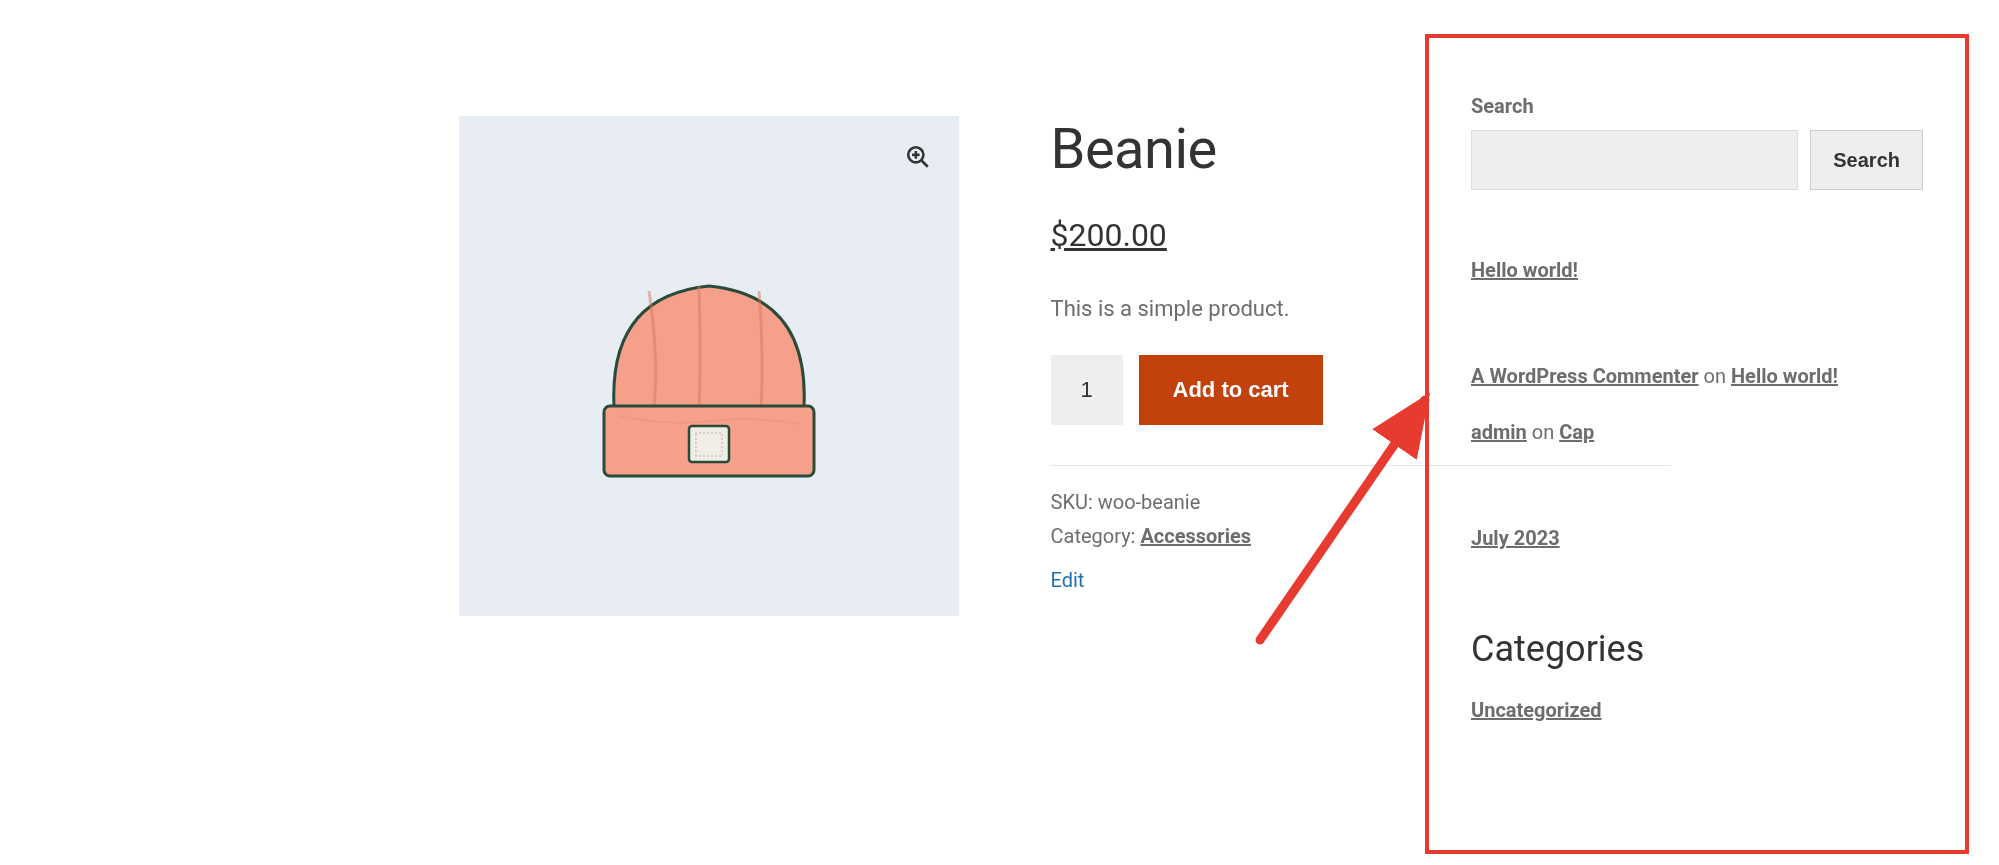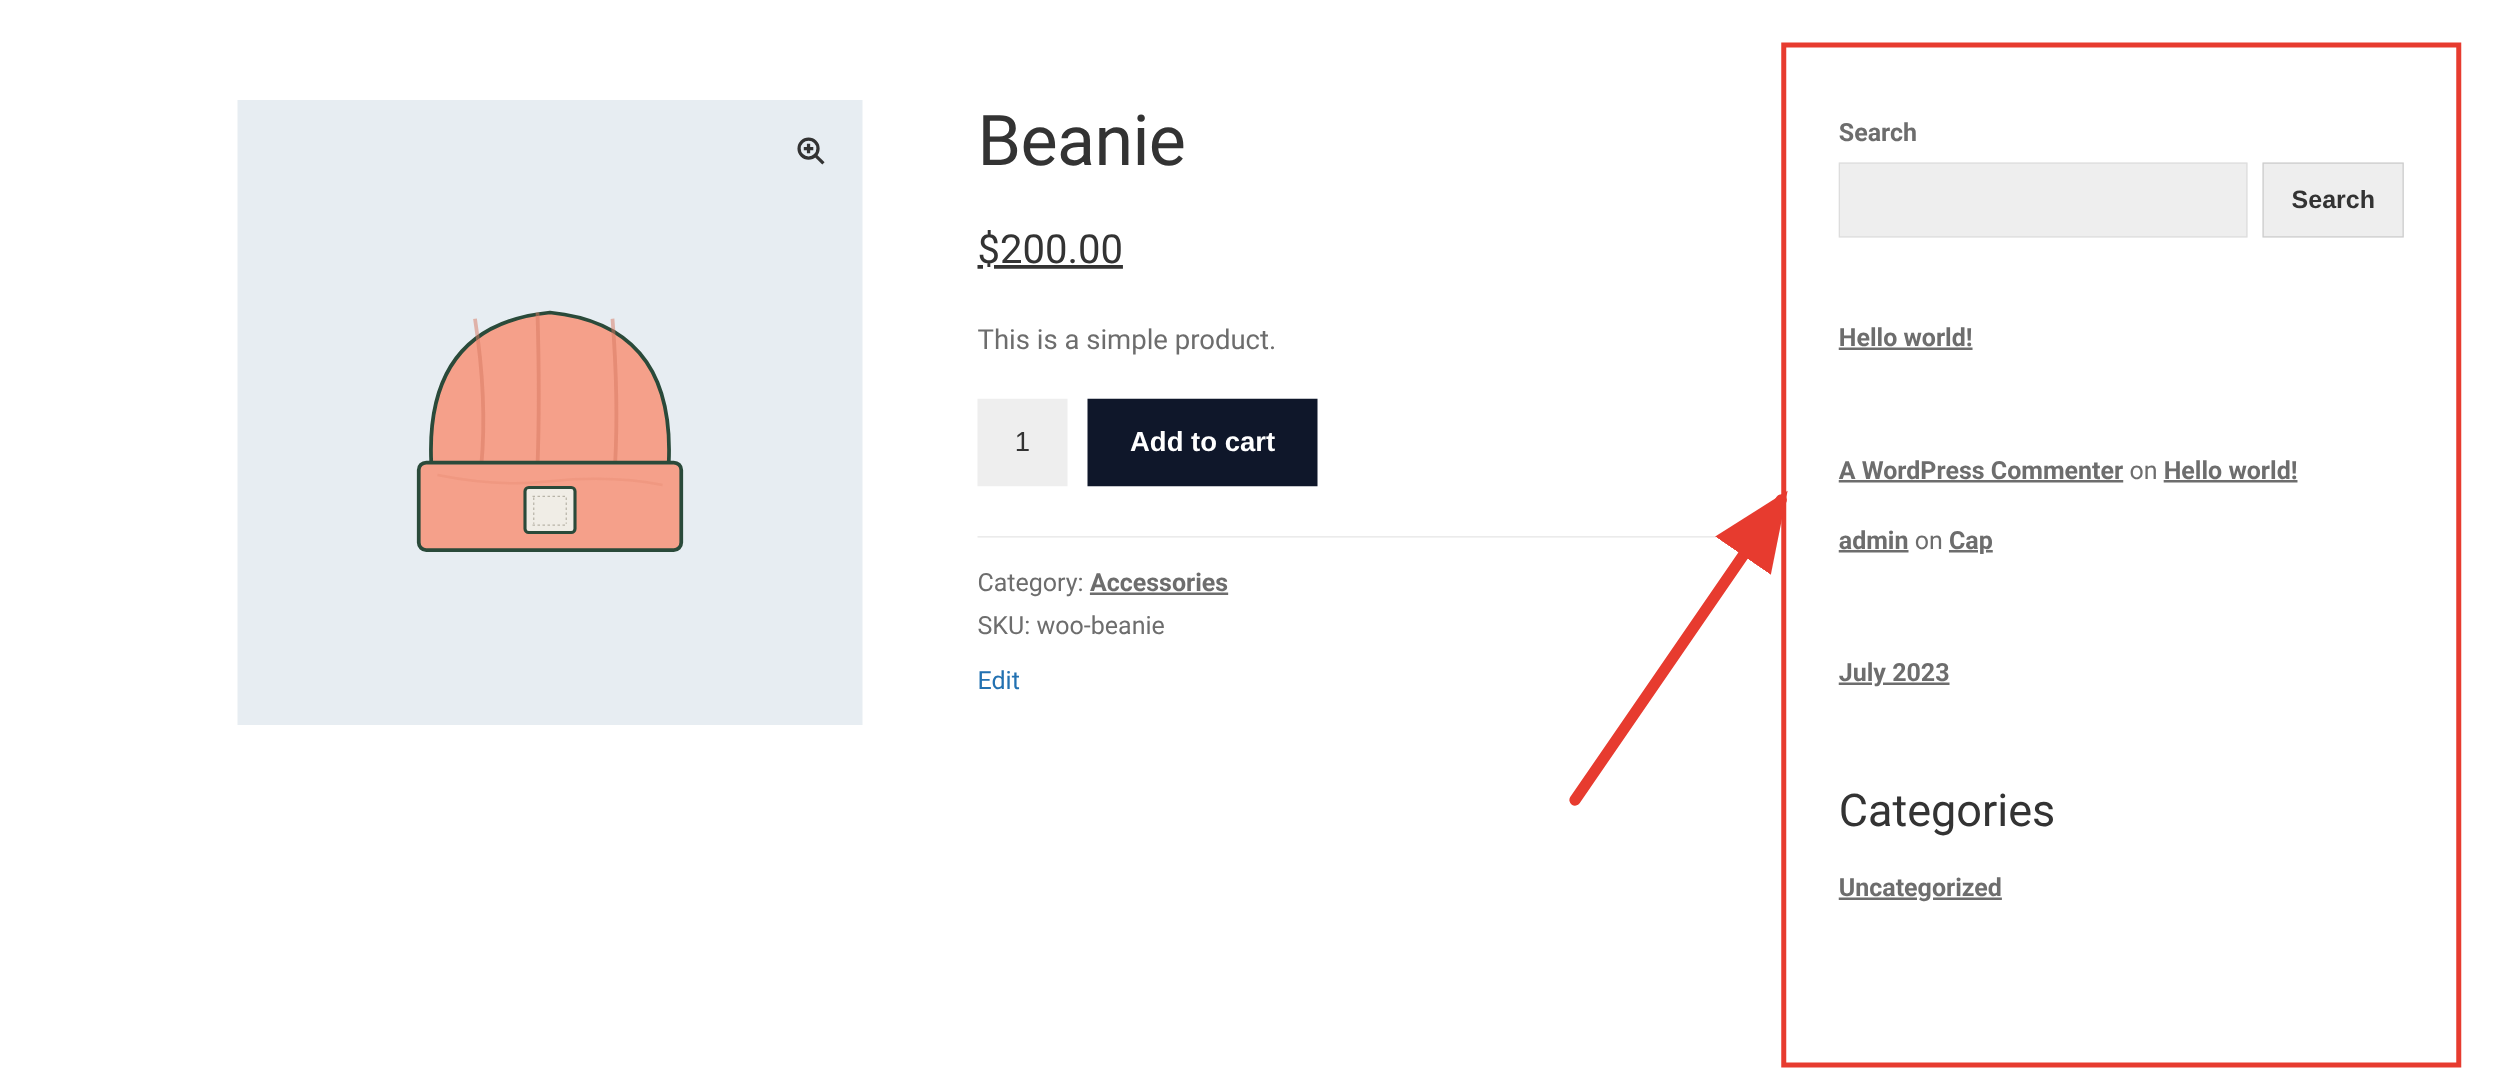--- a/index.html
+++ b/index.html
@@ -6,23 +6,24 @@
   body {
     font-family: -apple-system, BlinkMacSystemFont, "Segoe UI", Roboto, "Helvetica Neue", Arial, sans-serif;
     background: #fff;
     color: #333;
     width: 1999px;
     height: 865px;
     position: relative;
   }
   .page {
     display: flex;
-    padding: 80px 60px 20px 190px;
+    padding: 116px 60px 20px 190px;
     gap: 92px;
     align-items: flex-start;
+    justify-content: center;
   }
   
   .product-image-wrap {
     width: 500px;
     height: 500px;
     background: #e7edf2;
     position: relative;
     flex-shrink: 0;
     display:flex;
     align-items:center;
@@ -52,21 +53,21 @@
   .qty-input {
     width: 72px;
     height: 70px;
     background: #eee;
     border: none;
     text-align: center;
     font-size: 22px;
     color: #333;
   }
   .add-cart-btn {
-    background: #0f172a;
+    background: #c2410c;
     color: #fff;
     border: none;
     font-size: 22px;
     font-weight: 700;
     padding: 0 34px;
     cursor: pointer;
     height:70px;
   }
   .meta-divider { border:none; border-top:1px solid #e5e5e5; margin-bottom:24px;}
   .meta-line { font-size: 20px; color: #6d6d6d; margin-bottom: 10px; }
@@ -130,26 +131,26 @@
   <div class="details">
     <h1 class="title">Beanie</h1>
     <div class="price">$200.00</div>
     <div class="desc">This is a simple product.</div>
     <div class="cart-row">
       <input class="qty-input" type="text" value="1" style="">
       <button class="add-cart-btn">Add to cart</button>
     </div>
     <hr class="meta-divider">
     <div class="meta-line">
+      <span>SKU:</span>
+      <span>woo-beanie</span>
+    </div>
+    <div class="meta-line">
       <span>Category:</span>
       <a href="#">Accessories</a>
-    </div>
-    <div class="meta-line">
-      <span>SKU:</span>
-      <span>woo-beanie</span>
     </div>
     <a href="#" class="edit-link">Edit</a>
   </div>
 </div>
 
 <div class="sidebar">
   <label class="sb-search-label">Search</label>
   <div class="sb-search-row">
     <input class="sb-search-input" type="text" style="">
     <button class="sb-search-btn">Search</button>

